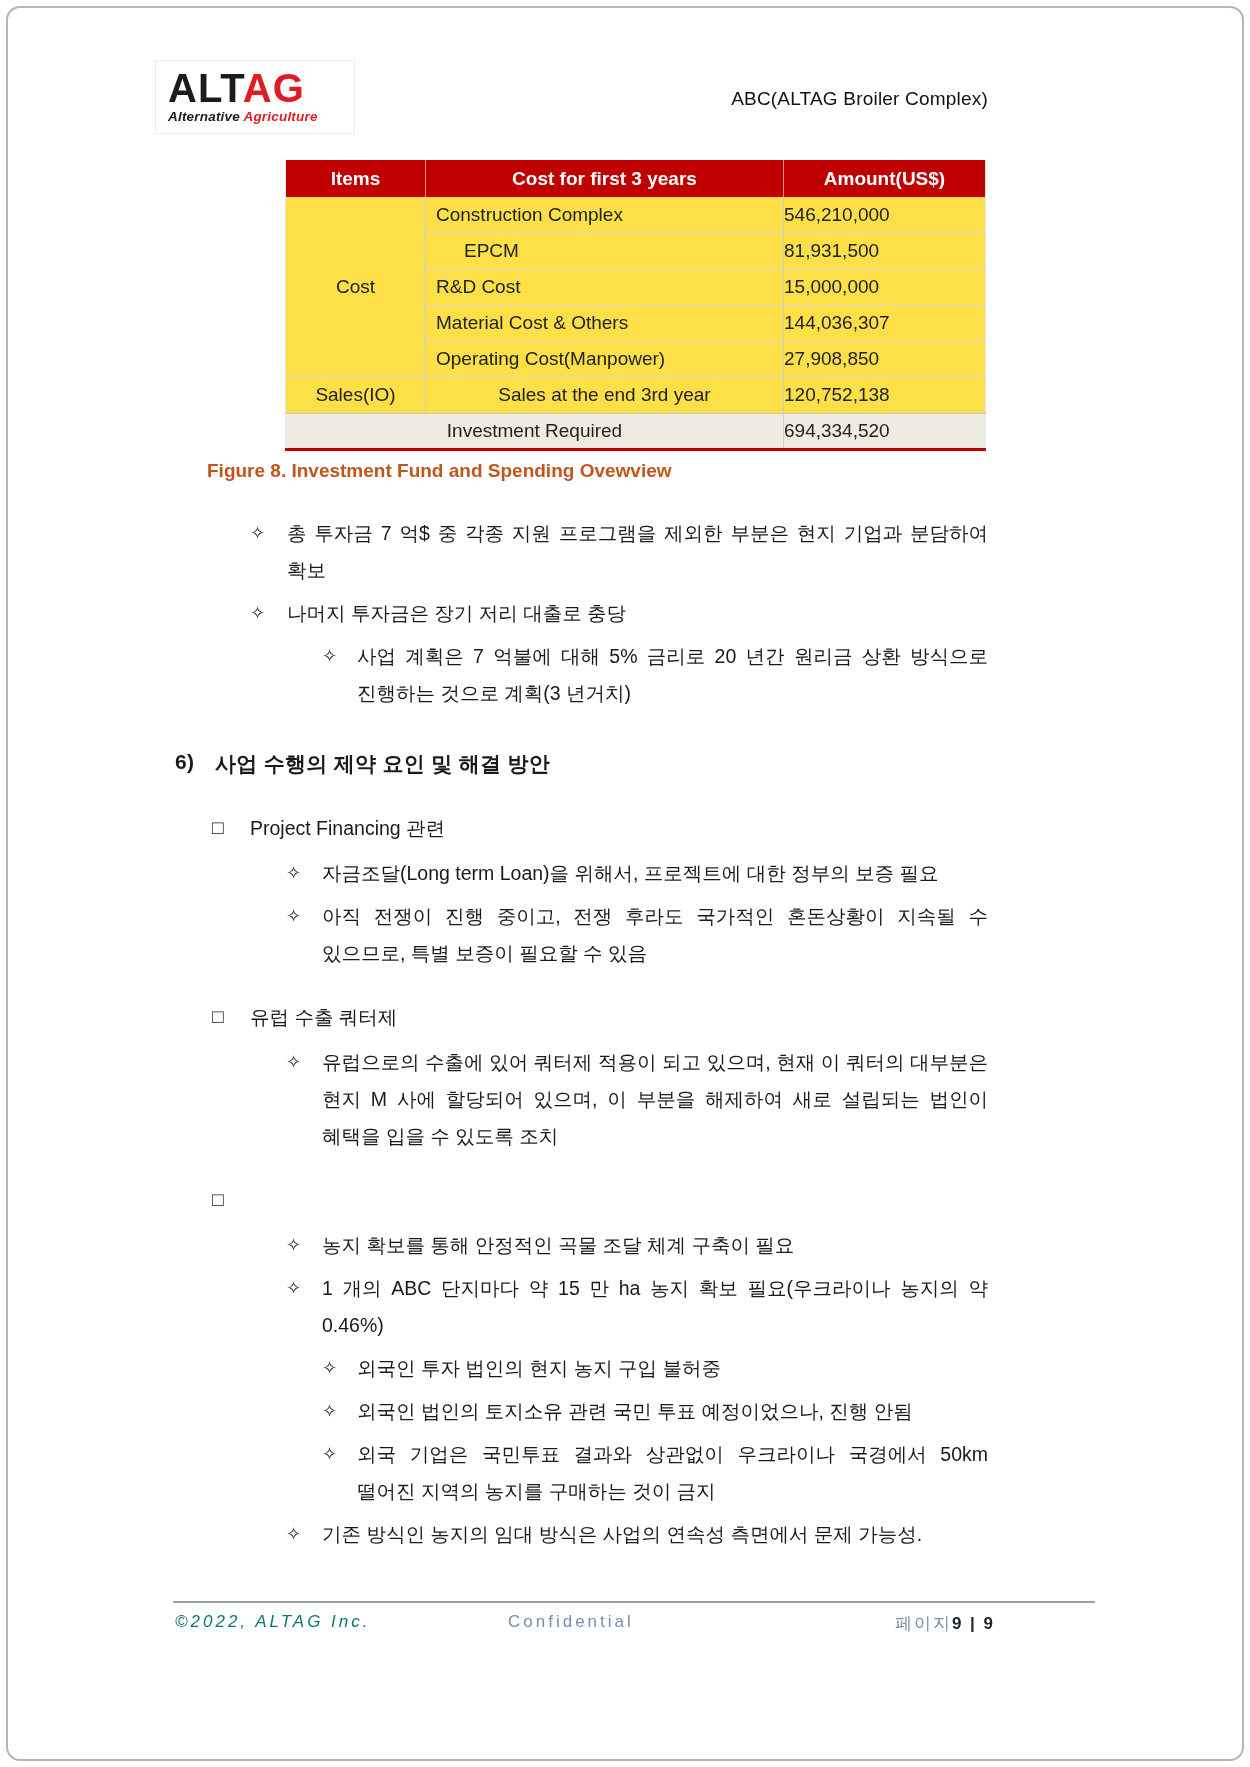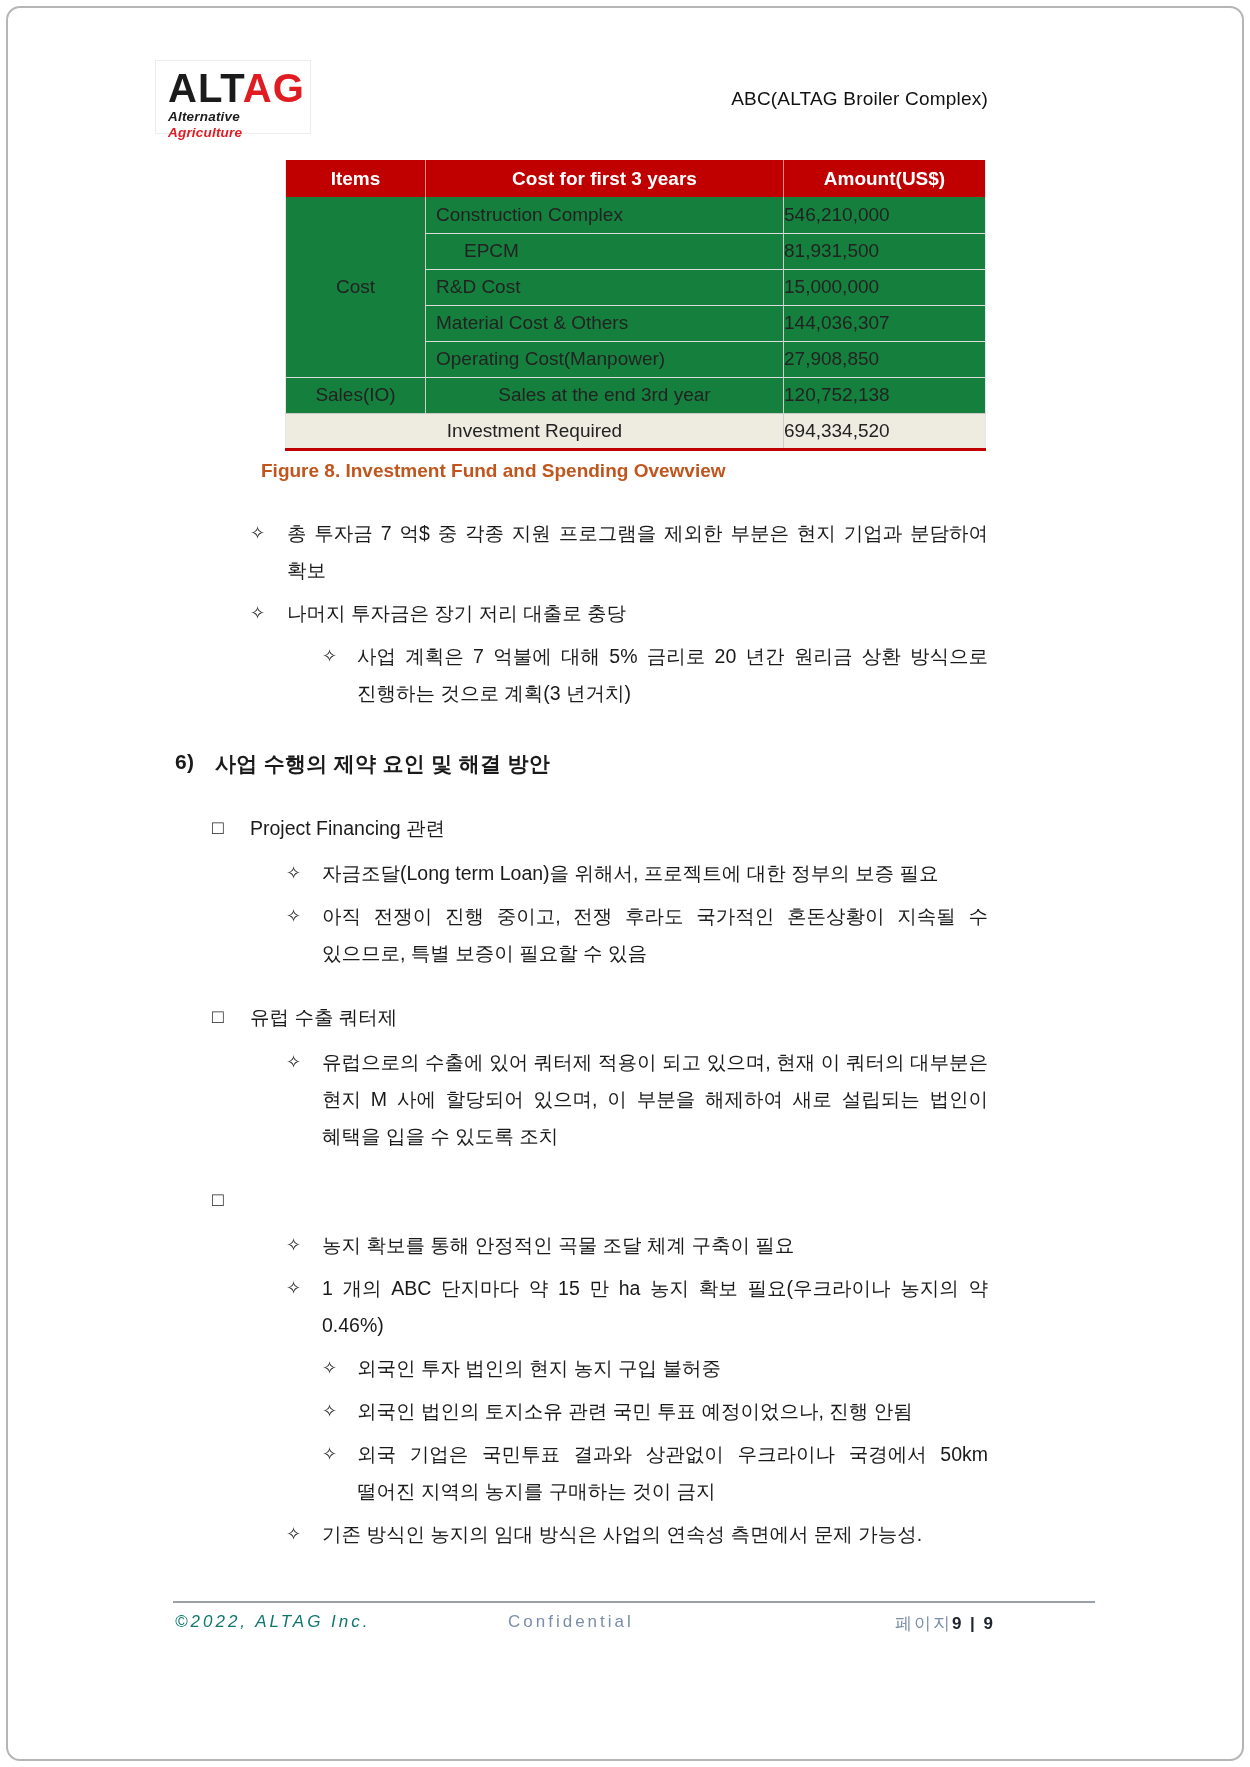--- a/index.html
+++ b/index.html
@@ -3,52 +3,52 @@
 <meta charset="utf-8">
 <style>
   * { margin:0; padding:0; box-sizing:border-box; }
   html,body { background:#fff; }
   body { font-family:"Liberation Sans", sans-serif; color:#1a1a1a; }
   .page { position:relative; width:1250px; height:1767px; background:#fff; overflow:hidden; }
   .page-frame { position:absolute; left:6px; top:6px; right:6px; bottom:6px;
     border:2px solid #b5b5b5; border-radius:14px; pointer-events:none; }
 
   
-  .logo-box { position:absolute; left:155px; top:60px; width:156px; height:74px;
+  .logo-box { position:absolute; left:155px; top:60px; width:200px; height:74px;
     border:1px solid #ececec; background:#fff; padding:6px 10px 4px 12px; }
   .logo-word { font-size:40px; font-weight:bold; letter-spacing:1px; line-height:42px;
     font-family:"Liberation Sans", sans-serif; }
   .logo-black { color:#1b1b1b; }
   .logo-red { color:#e11b22; }
   .logo-tagline { font-size:13.5px; font-style:italic; font-weight:bold; line-height:16px; letter-spacing:0.2px; }
   .doc-title { position:absolute; top:88px; right:262px; font-size:19px; color:#111;
     letter-spacing:0.2px; }
 
   
   .content { position:absolute; left:155px; top:160px; width:833px; }
 
   
   table.cost-table { border-collapse:collapse; table-layout:fixed; width:700px; margin-left:130px;
     border-left:1px solid #e6e6e6; border-right:1px solid #e6e6e6; border-bottom:3px solid #C00000; }
   .cost-table col.c1 { width:140px; } .cost-table col.c2 { width:358px; } .cost-table col.c3 { width:202px; }
   .cost-table th { background:#C00000; color:#fff; font-weight:bold; font-size:19px; height:37px;
     text-align:center; border-left:1px solid rgba(255,255,255,.55); }
   .cost-table th:first-child { border-left:none; }
   .cost-table td { height:36px; font-size:19px; color:#222; border-top:1px solid #dcdcdc;
-    background:#15803d; }
+    background:#fde047; }
   .cost-table tbody tr:first-child td { border-top:none; }
   .c-item { text-align:center; border-right:1px solid #cdcdcd; }
   .c-desc { padding-left:10px; border-right:1px solid #cdcdcd; }
   .c-desc.ind { padding-left:38px; }
   .c-desc.ctr { text-align:center; padding-left:0; }
   .c-amt { text-align:left; padding-right:10px; }
   .total-row td { background:#EEECE1; border-top:1px solid #c9c9c9; }
   .c-total { text-align:center; border-right:1px solid #cdcdcd; }
 
-  .caption { margin-left:106px; margin-top:9px; font-size:19px; font-weight:bold; color:#C0561D; }
+  .caption { margin-left:52px; margin-top:9px; font-size:19px; font-weight:bold; color:#C0561D; }
 
   
   .bullet { display:flex; align-items:flex-start; line-height:37px; font-size:19.5px;
     margin-bottom:6px; }
   .bullet .marker { flex:0 0 auto; text-align:left; }
   .bullet .btext { flex:1 1 auto; text-align:justify; word-break:keep-all; }
   .dm { font-size:18px; }
   .bx { font-size:19px; position:relative; top:-1px; }
 
   .lvl-fund   { padding-left:95px; }  .lvl-fund  .marker { width:37px; }

